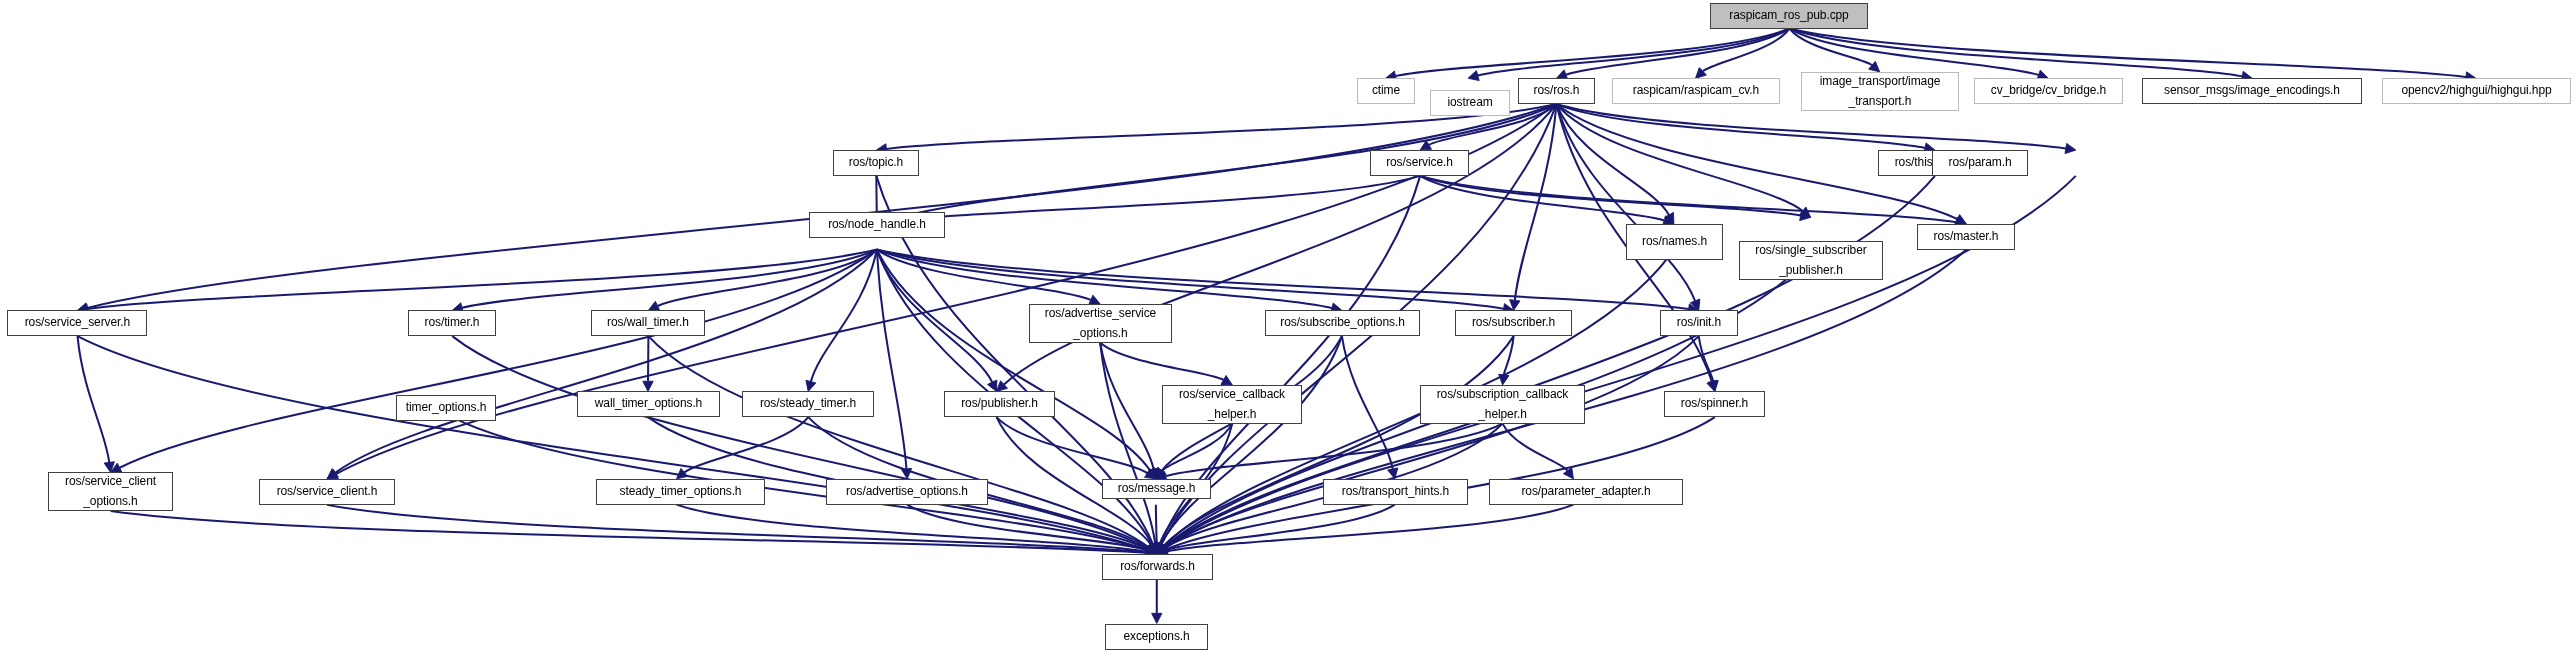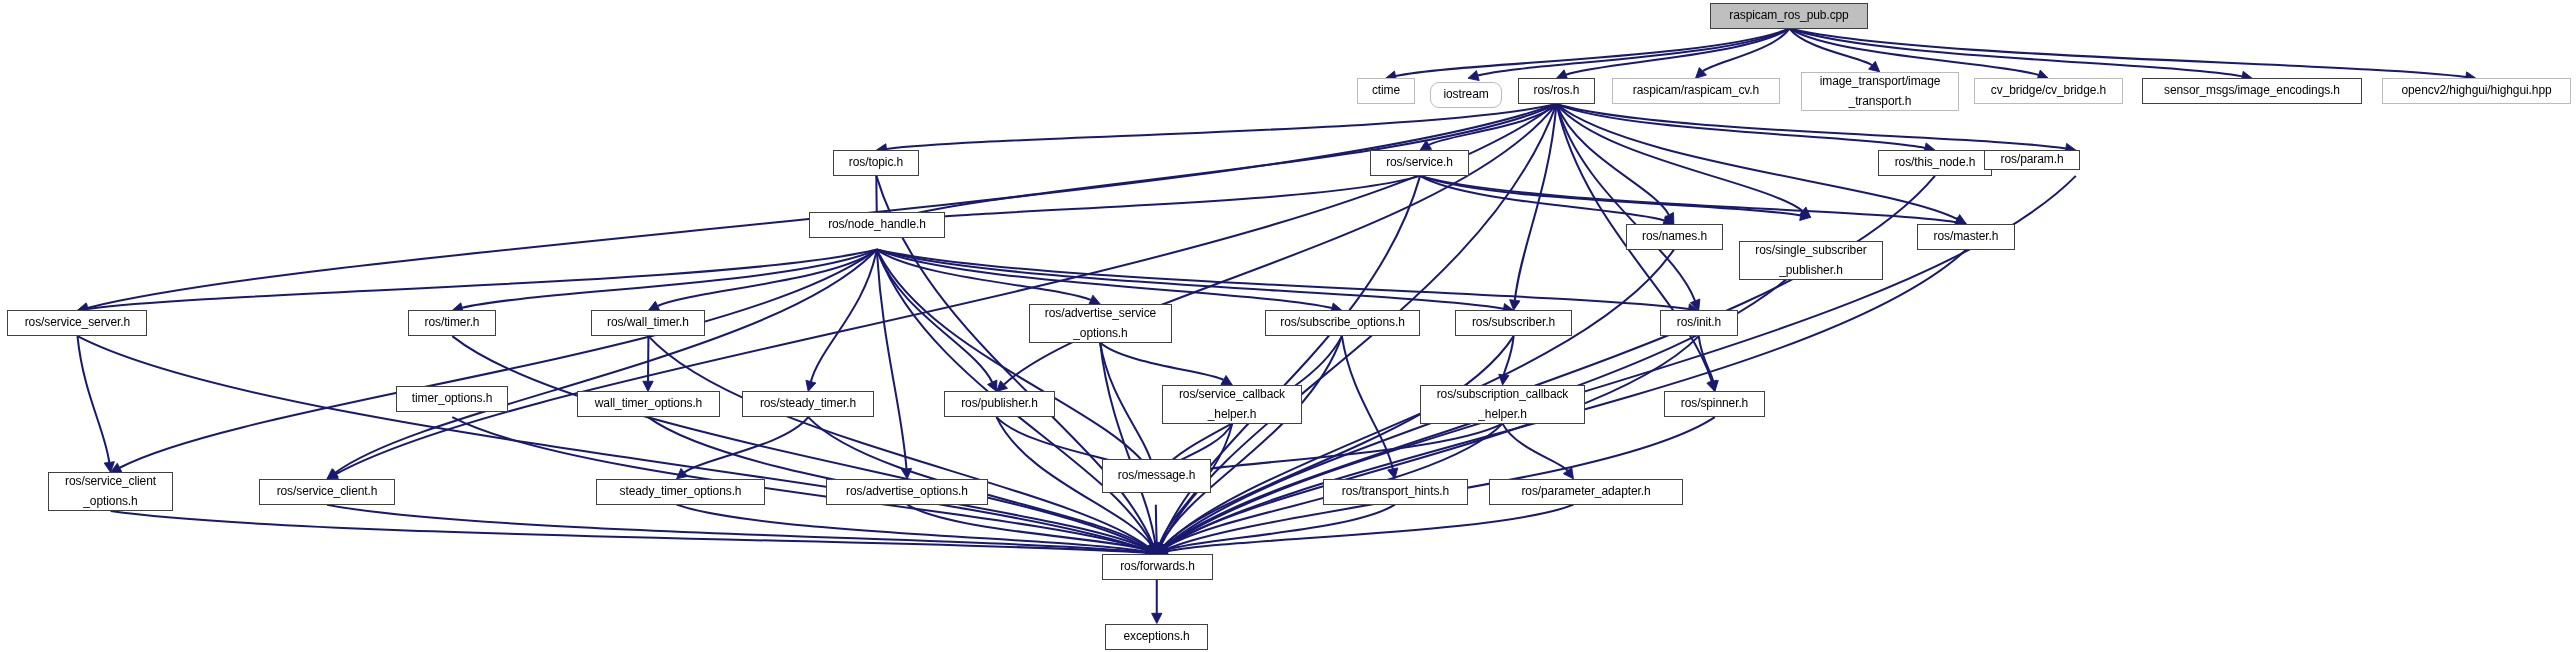--- a/index.html
+++ b/index.html
@@ -228,59 +228,59 @@
         <polygon points="1256,601 1264.4171158952438,591.9715915020402 1268.2526266460902,602.4943695230829" class="arrow-head"></polygon>
         <path class="edge-path" d="M 1708.5,548 C 1627.05,580.16 1337.45,584.04 1266.7690155535247,598.757611985417"></path>
         <polygon points="1256,601 1265.6274362006461,593.2752040672591 1267.9105949064033,604.240019903575" class="arrow-head"></polygon>
         <path class="edge-path" d="M 1256,629 C 1256,649.16 1256,661.64 1256,666"></path>
         <polygon points="1256,677 1250.4,666 1261.6,666" class="arrow-head"></polygon>
       </g>
   </svg>
   <div id="nodes-layer">
       <div class="node-box root" style="left: 1710px; top: 2.8px; width: 158px; height: 26px;">raspicam_ros_pub.cpp</div>
       <div class="node-box" style="left: 1357px; top: 78px; width: 58px; height: 26px;">ctime</div>
-      <div class="node-box" style="left: 1430px; top: 82px; width: 72px; height: 26px; border-radius: 9px;">iostream</div>
+      <div class="node-box" style="left: 1430px; top: 90px; width: 80px; height: 26px;">iostream</div>
       <div class="node-box strong" style="left: 1518px; top: 78px; width: 77px; height: 26px;">ros/ros.h</div>
       <div class="node-box" style="left: 1612px; top: 78px; width: 168px; height: 26px;">raspicam/raspicam_cv.h</div>
       <div class="node-box" style="left: 1801px; top: 72px; width: 158px; height: 39px;">image_transport/image
 _transport.h</div>
       <div class="node-box" style="left: 1974px; top: 78px; width: 149px; height: 26px;">cv_bridge/cv_bridge.h</div>
       <div class="node-box strong" style="left: 2142px; top: 78px; width: 220px; height: 26px;">sensor_msgs/image_encodings.h</div>
       <div class="node-box" style="left: 2382px; top: 78px; width: 189px; height: 26px;">opencv2/highgui/highgui.hpp</div>
       <div class="node-box strong" style="left: 833px; top: 150px; width: 86px; height: 26px;">ros/topic.h</div>
       <div class="node-box strong" style="left: 1370px; top: 150px; width: 99px; height: 26px;">ros/service.h</div>
       <div class="node-box strong" style="left: 1878px; top: 150px; width: 114px; height: 26px;">ros/this_node.h</div>
-      <div class="node-box strong" style="left: 1984px; top: 150px; width: 96px; height: 20px;">ros/param.h</div>
+      <div class="node-box strong" style="left: 1932px; top: 150px; width: 96px; height: 26px;">ros/param.h</div>
       <div class="node-box strong" style="left: 809px; top: 212px; width: 136px; height: 26px;">ros/node_handle.h</div>
-      <div class="node-box strong" style="left: 1626px; top: 224px; width: 97px; height: 26px;">ros/names.h</div>
+      <div class="node-box strong" style="left: 1626px; top: 224px; width: 97px; height: 36px;">ros/names.h</div>
       <div class="node-box strong" style="left: 1739px; top: 217px; width: 144px; height: 39px; margin-top: 24px;">ros/single_subscriber
 _publisher.h</div>
       <div class="node-box strong" style="left: 1917px; top: 224px; width: 98px; height: 26px;">ros/master.h</div>
       <div class="node-box strong" style="left: 7.4px; top: 310px; width: 140px; height: 26px;">ros/service_server.h</div>
       <div class="node-box strong" style="left: 408px; top: 310px; width: 88px; height: 26px;">ros/timer.h</div>
       <div class="node-box strong" style="left: 591px; top: 310px; width: 114px; height: 26px;">ros/wall_timer.h</div>
       <div class="node-box strong" style="left: 1029px; top: 304px; width: 143px; height: 39px;">ros/advertise_service
 _options.h</div>
       <div class="node-box strong" style="left: 1265px; top: 310px; width: 155px; height: 26px;">ros/subscribe_options.h</div>
       <div class="node-box strong" style="left: 1455px; top: 310px; width: 117px; height: 26px;">ros/subscriber.h</div>
       <div class="node-box strong" style="left: 1660px; top: 310px; width: 78px; height: 26px;">ros/init.h</div>
-      <div class="node-box strong" style="left: 396px; top: 386px; width: 112px; height: 26px;">timer_options.h</div>
+      <div class="node-box strong" style="left: 396px; top: 395px; width: 100px; height: 26px;">timer_options.h</div>
       <div class="node-box strong" style="left: 577px; top: 391px; width: 143px; height: 26px;">wall_timer_options.h</div>
       <div class="node-box strong" style="left: 742px; top: 391px; width: 132px; height: 26px;">ros/steady_timer.h</div>
       <div class="node-box strong" style="left: 944px; top: 391px; width: 111px; height: 26px;">ros/publisher.h</div>
       <div class="node-box strong" style="left: 1162px; top: 385px; width: 140px; height: 39px;">ros/service_callback
 _helper.h</div>
       <div class="node-box strong" style="left: 1420px; top: 385px; width: 165px; height: 39px;">ros/subscription_callback
 _helper.h</div>
       <div class="node-box strong" style="left: 1664px; top: 391px; width: 101px; height: 26px;">ros/spinner.h</div>
       <div class="node-box strong" style="left: 48px; top: 472px; width: 125px; height: 39px;">ros/service_client
 _options.h</div>
       <div class="node-box strong" style="left: 259px; top: 479px; width: 136px; height: 26px;">ros/service_client.h</div>
       <div class="node-box strong" style="left: 596px; top: 479px; width: 169px; height: 26px;">steady_timer_options.h</div>
       <div class="node-box strong" style="left: 826px; top: 479px; width: 162px; height: 26px;">ros/advertise_options.h</div>
-      <div class="node-box strong" style="left: 1102px; top: 459px; width: 109px; height: 34px;">ros/message.h</div>
+      <div class="node-box strong" style="left: 1102px; top: 479px; width: 109px; height: 20px;">ros/message.h</div>
       <div class="node-box strong" style="left: 1323px; top: 479px; width: 145px; height: 26px;">ros/transport_hints.h</div>
       <div class="node-box strong" style="left: 1489px; top: 479px; width: 194px; height: 26px;">ros/parameter_adapter.h</div>
       <div class="node-box strong" style="left: 1102px; top: 554px; width: 111px; height: 26px;">ros/forwards.h</div>
       <div class="node-box strong" style="left: 1105px; top: 624px; width: 103px; height: 26px;">exceptions.h</div>
     </div>
 </div>
 
 
 </body></html>

